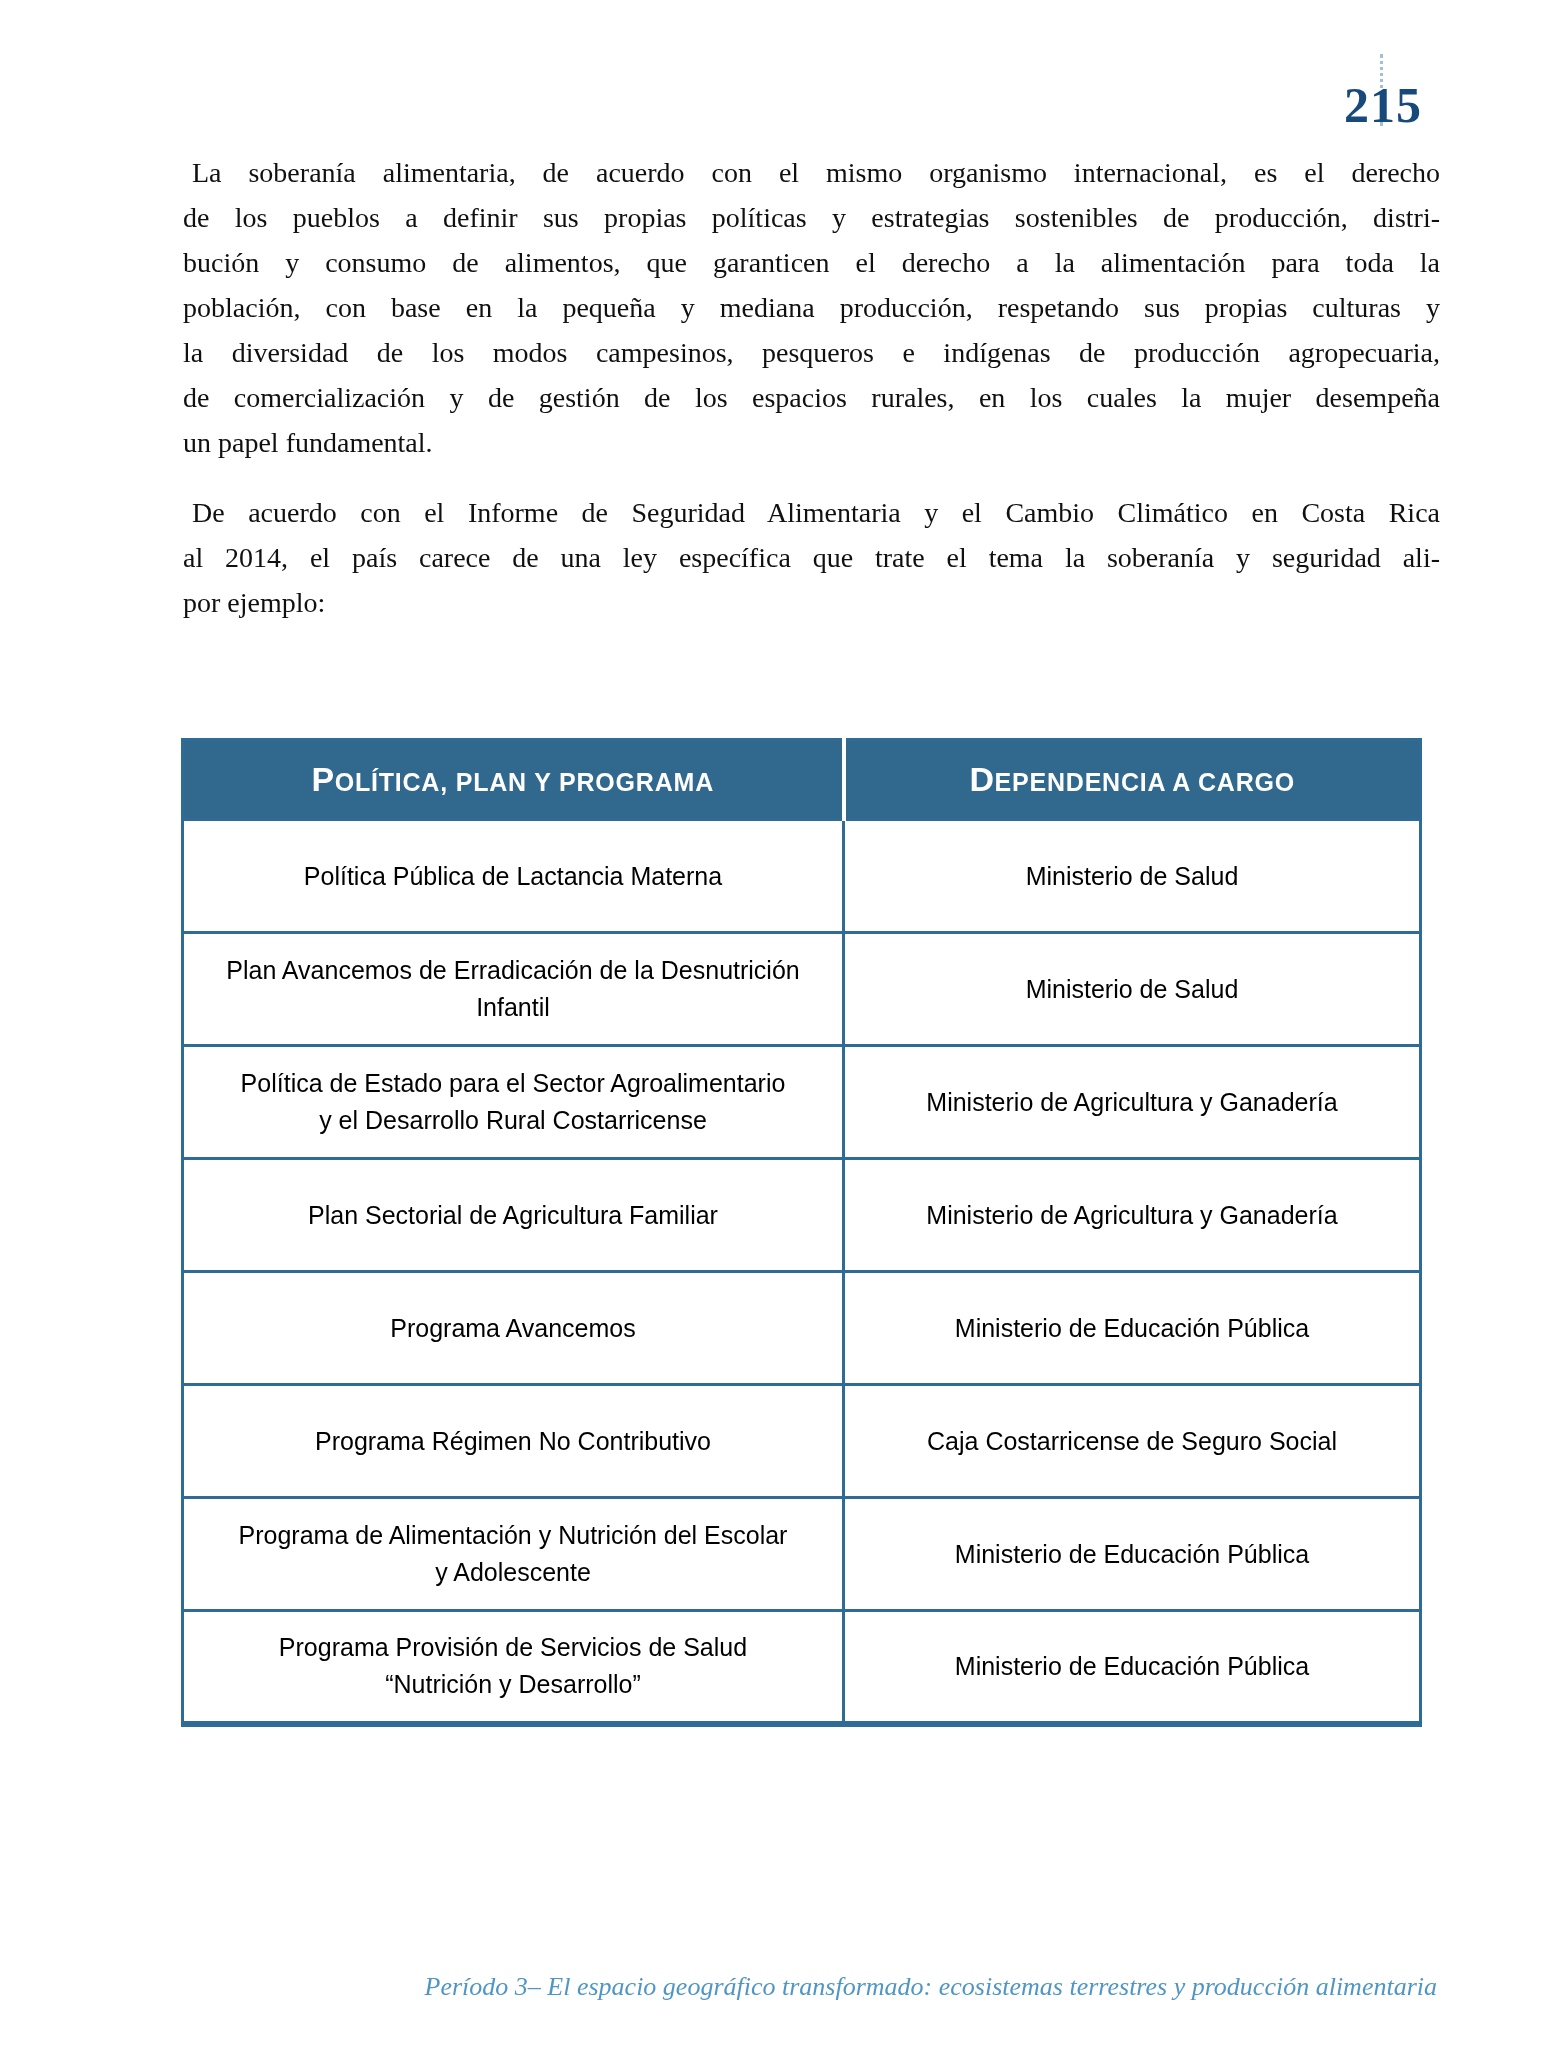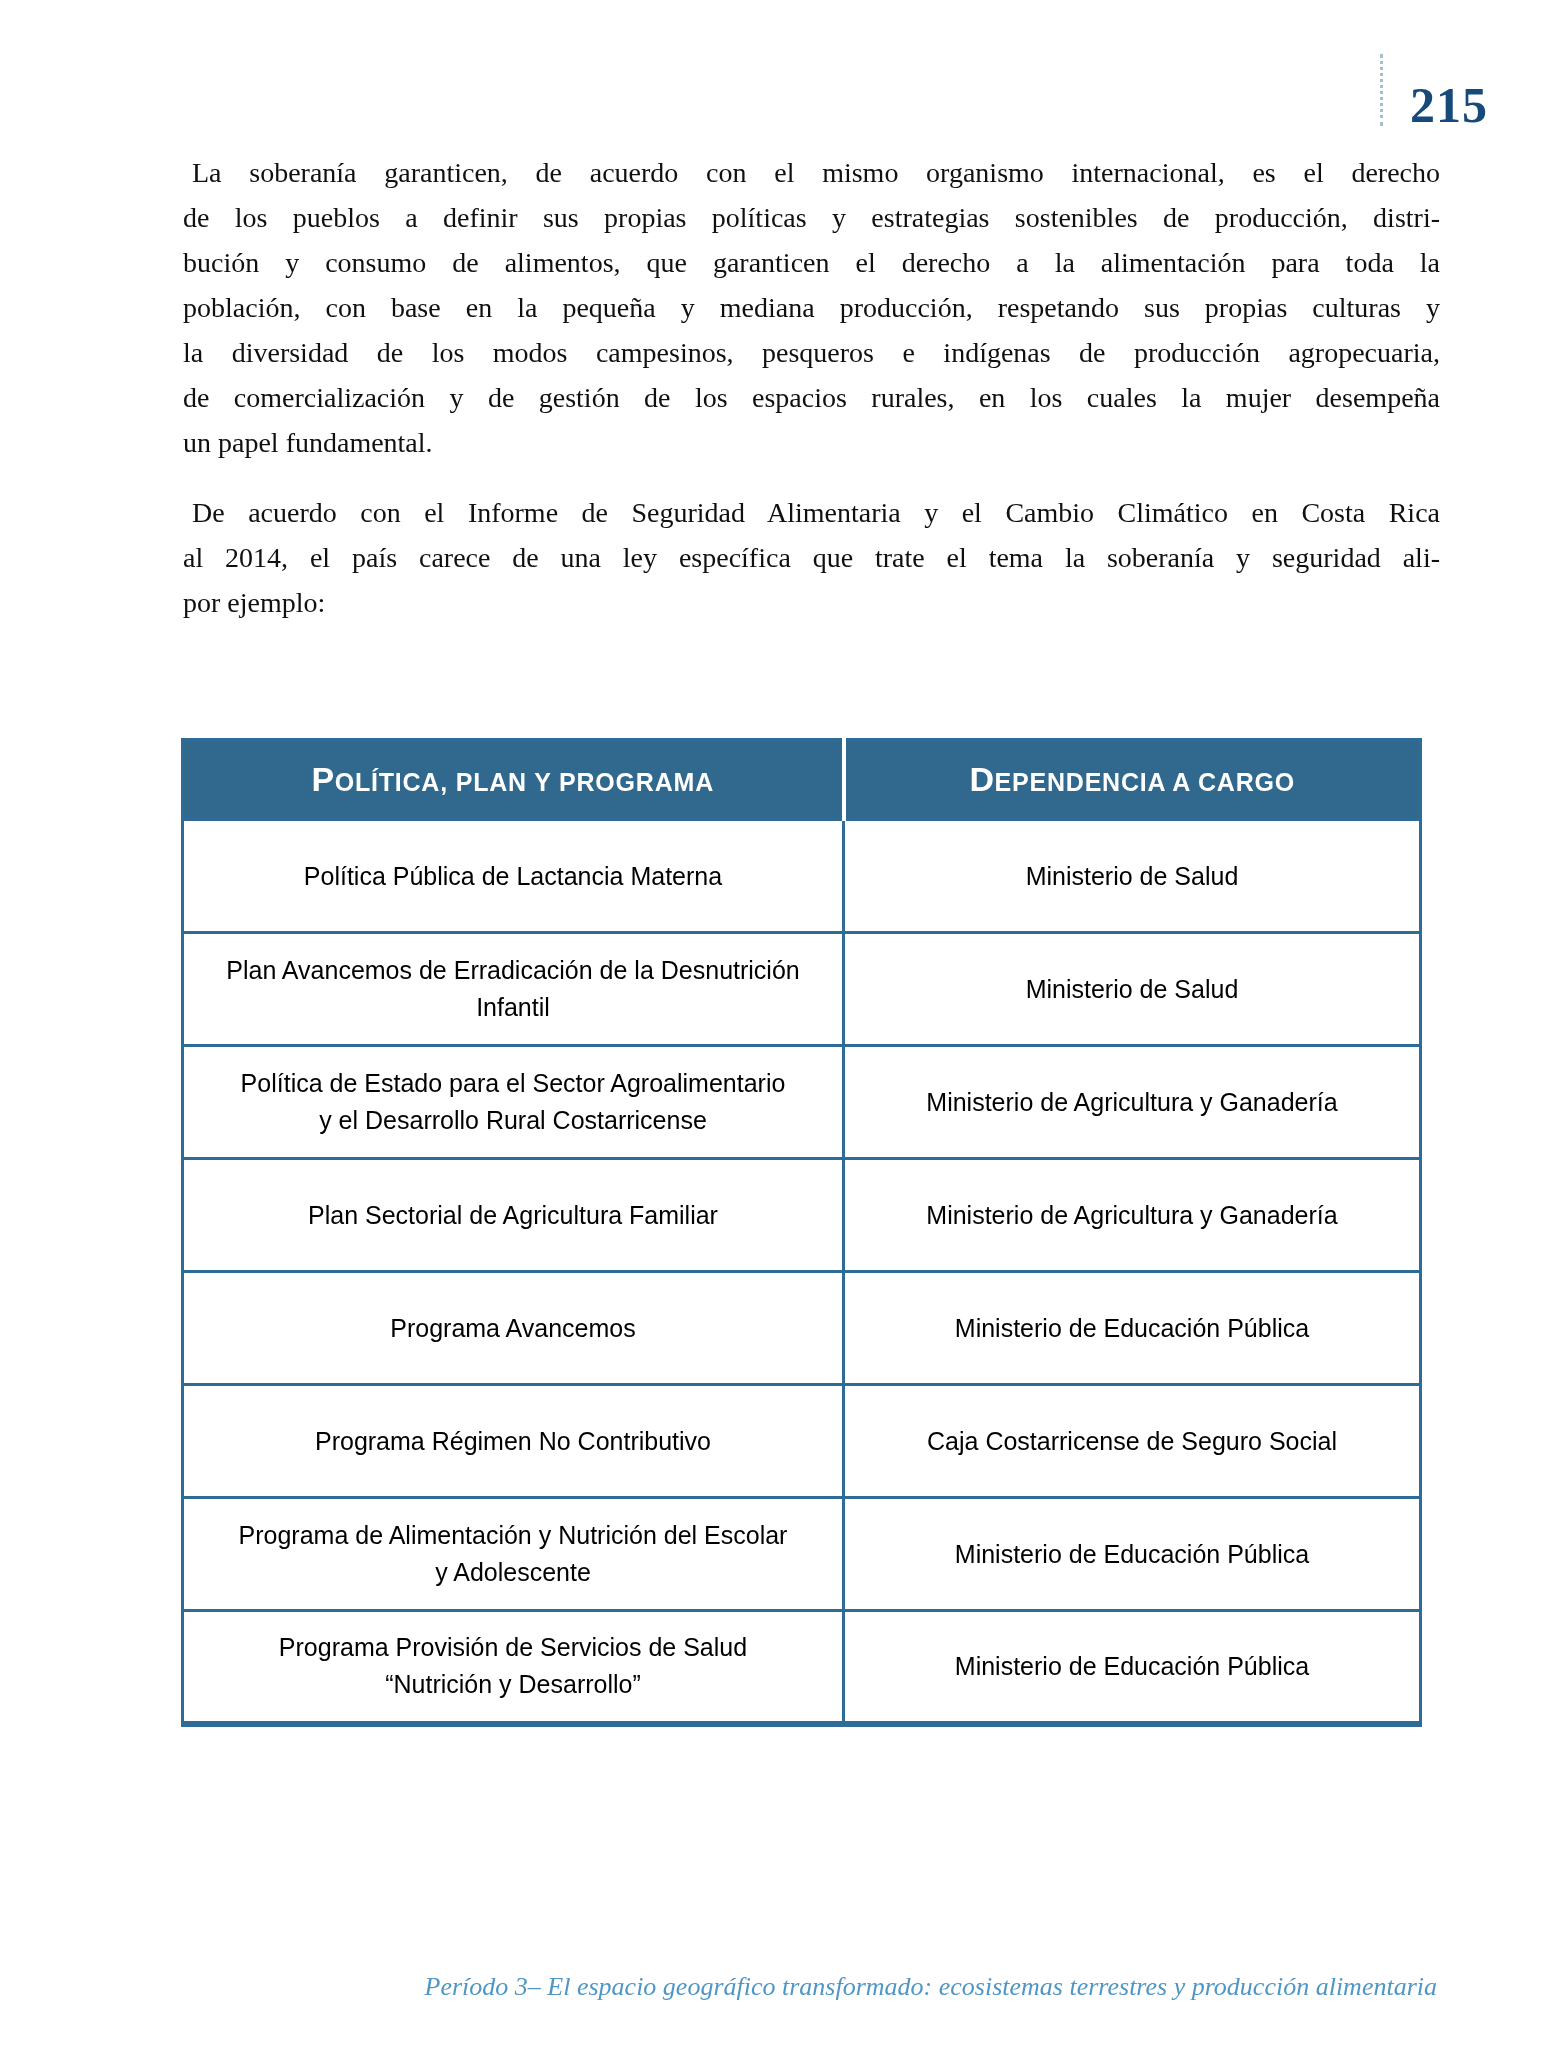--- a/index.html
+++ b/index.html
@@ -24,21 +24,21 @@
   .dotted-rule {
     position: absolute;
     left: 1380px;
     top: 54px;
     height: 72px;
     width: 0;
     border-left: 3px dotted var(--dotted_rule_color);
   }
   .pagenum {
     position: absolute;
-    left: 1410px;
+    left: 1344px;
     top: 76px;
     font-family: "Liberation Serif", serif;
     font-weight: bold;
     font-size: 50px;
     letter-spacing: 1px;
     color: var(--page_number_color);
   }
 
   
   .content {
@@ -112,21 +112,21 @@
   }
 </style>
 </head>
 <body>
 
 <div class="dotted-rule"></div>
 <div class="pagenum">215</div>
 
 <div class="content">
   <div class="para p1">
-    <div class="pline">La soberanía garanticen, de acuerdo con el mismo organismo internacional, es el derecho</div>
+    <div class="pline">La soberanía alimentaria, de acuerdo con el mismo organismo internacional, es el derecho</div>
     <div class="pline">de los pueblos a definir sus propias políticas y estrategias sostenibles de producción, distri-</div>
     <div class="pline">bución y consumo de alimentos, que garanticen el derecho a la alimentación para toda la</div>
     <div class="pline">población, con base en la pequeña y mediana producción, respetando sus propias culturas y</div>
     <div class="pline">la diversidad de los modos campesinos, pesqueros e indígenas de producción agropecuaria,</div>
     <div class="pline">de comercialización y de gestión de los espacios rurales, en los cuales la mujer desempeña</div>
     <div class="pline last">un papel fundamental.</div>
   </div>
   <div class="para p2">
     <div class="pline">De acuerdo con el Informe de Seguridad Alimentaria y el Cambio Climático en Costa Rica</div>
     <div class="pline">al 2014, el país carece de una ley específica que trate el tema la soberanía y seguridad ali-</div>

